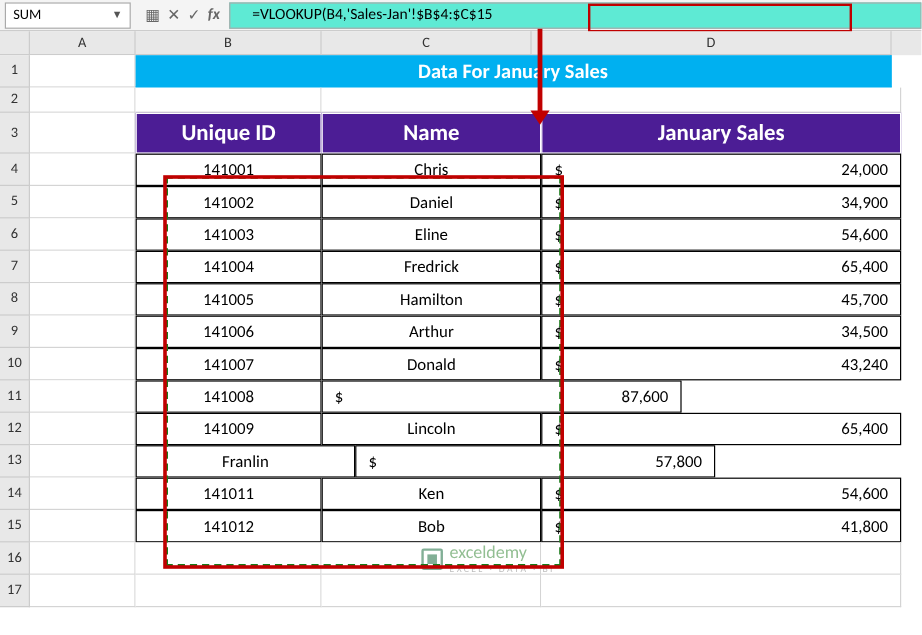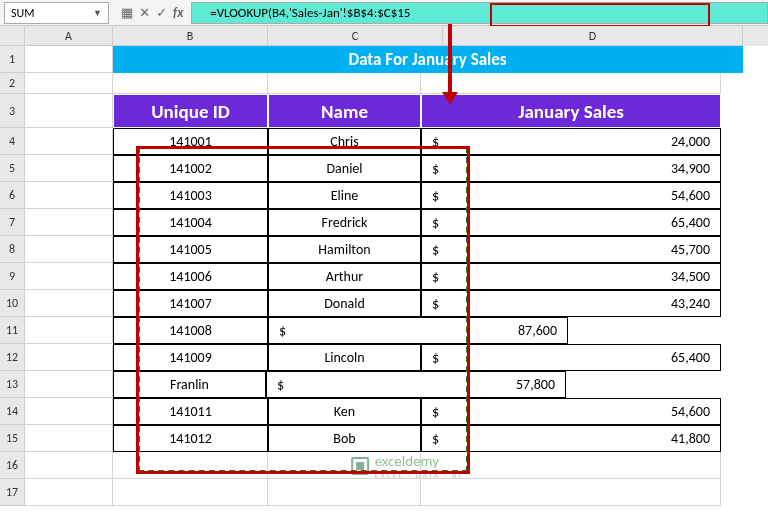--- a/index.html
+++ b/index.html
@@ -26,30 +26,30 @@
   .row-hdrs { width: 25px; background: #e8e8e8; }
   .row-hdr { height: 27px; display: flex; align-items: center; justify-content: center; border-bottom: 1px solid #ccc; border-right: 1px solid #ccc; font-size: 12px; color: #333; }
   .col-hdrs { display: flex; height: 20px; background: #e8e8e8; }
   .col-hdr { display: flex; align-items: center; justify-content: center; border-right: 1px solid #ccc; border-bottom: 1px solid #ccc; font-size: 12px; color: #333; }
 
   .grid-left { display: flex; flex-direction: column; }
   .grid-main { flex: 1; position: relative; }
 
   .colA { width: 88px; }
   .colB { width: 155px; }
-  .colC { width: 153px; }
+  .colC { width: 183px; }
   .colD { width: 300px; }
 
   .cells { position: relative; }
   .row { display: flex; height: 27px; }
   .row.short { height: 21px; }
   .cell { border-right: 1px solid #d4d4d4; border-bottom: 1px solid #d4d4d4; display: flex; align-items: center; padding: 0 6px; background: #fff; overflow: hidden; }
 
   .banner { background: #00b0f0; color: #fff; font-weight: bold; font-size: 17px; justify-content: center; border-color: #00b0f0; }
-  .hdr-cell { background: #6d28d9; color: #fff; font-weight: bold; font-size: 19px; justify-content: center; border: 1px solid #fff; border-right: 1px solid #fff; }
+  .hdr-cell { background: #4c1d95; color: #fff; font-weight: bold; font-size: 19px; justify-content: center; border: 1px solid #fff; border-right: 1px solid #fff; }
   .data-cell { border: 1px solid #000; justify-content: center; font-size: 14px; padding: 0 6px; }
   .sales-cell { border: 1px solid #000; font-size: 14px; display: flex; justify-content: space-between; padding: 0 10px 0 10px; }
   .sales-cell .cur { }
   .sales-cell .amt { }
 
   
   .select-overlay { position: absolute; border: 2px dashed #1a7a1a; pointer-events: none; left: 113px; top: 101px; width: 330px; height: 325px; z-index: 30; }
 
   
   .anno-red { position: absolute; border: 3px solid #c00000; pointer-events: none; z-index: 40; }

